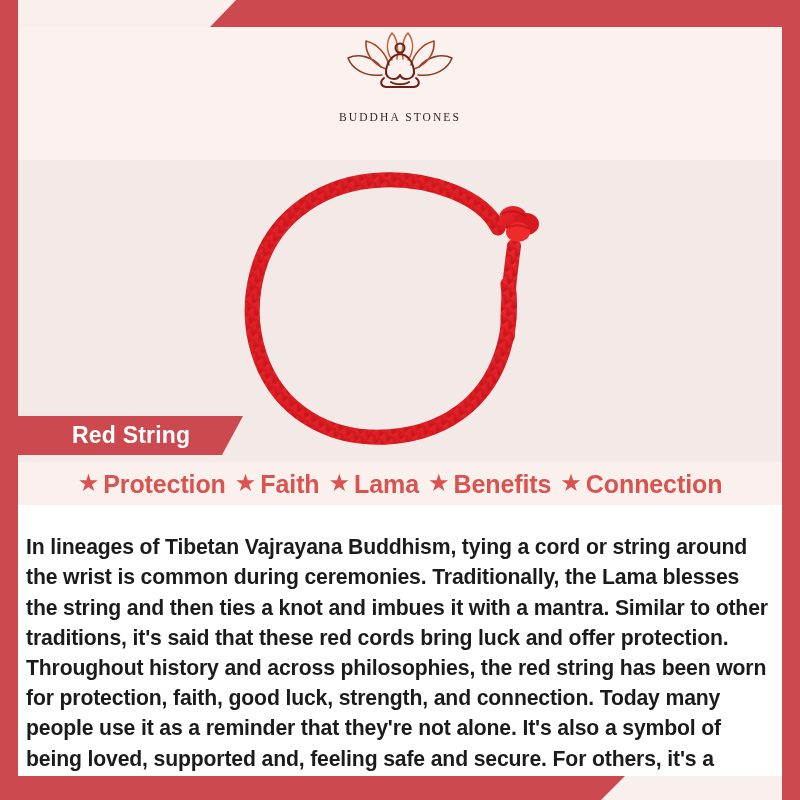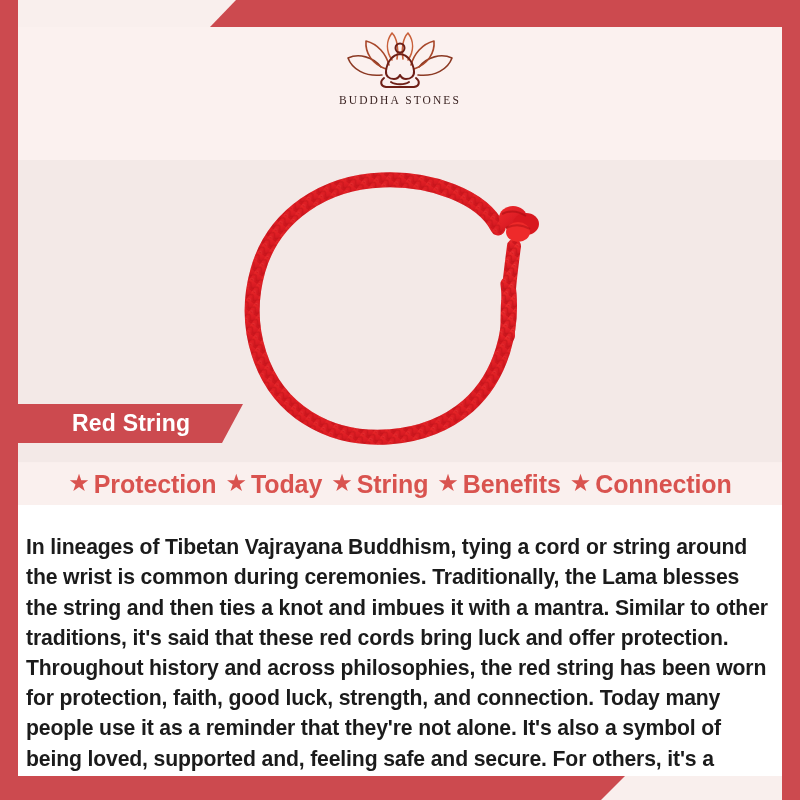--- a/index.html
+++ b/index.html
@@ -71,21 +71,21 @@
     flex-direction: column;
     align-items: center;
     padding-top: 2px;
   }
   .logo-mark { width: 132px; height: 64px; display: block; }
   .logo-text {
     font-family: "Liberation Serif", serif;
     font-size: 11.5px;
     letter-spacing: 2.1px;
     color: #3a2322;
-    margin-top: 1px;
+    margin-top: 18px;
     font-weight: 400;
   }
 
   
   .title-plate {
     position: absolute;
     left: 155px; top: 104px;
     width: 490px; height: 54px;
     background: #fdf5f3;
     display: flex;
@@ -113,21 +113,21 @@
   .photo-inner {
     position: absolute;
     left: 0; top: 0;
     width: 764px; height: 302px;
   }
   .bracelet-svg { position: absolute; left: 212px; top: 6px; }
 
   
   .banner {
     position: absolute;
-    left: 18px; top: 404px;
+    left: 18px; top: 416px;
     width: 225px; height: 39px;
     background: #cc4a4f;
     clip-path: polygon(0 0, 100% 0, calc(100% - 21px) 100%, 0 100%);
     display: flex;
     align-items: center;
     text-align: center;
   }
   .banner-label {
     font-family: "Liberation Sans Narrow", "Liberation Sans", sans-serif;
     font-weight: bold;
@@ -278,25 +278,25 @@
     <span class="banner-label">Red String</span>
   </div>
 
   <div class="benefits">
     <div class="benefit">
       <span class="star">★</span>
       <span class="benefit-label">Protection</span>
     </div>
     <div class="benefit">
       <span class="star">★</span>
-      <span class="benefit-label">Today</span>
-    </div>
-    <div class="benefit">
-      <span class="star">★</span>
-      <span class="benefit-label">String</span>
+      <span class="benefit-label">Faith</span>
+    </div>
+    <div class="benefit">
+      <span class="star">★</span>
+      <span class="benefit-label">Lama</span>
     </div>
     <div class="benefit">
       <span class="star">★</span>
       <span class="benefit-label">Benefits</span>
     </div>
     <div class="benefit">
       <span class="star">★</span>
       <span class="benefit-label">Connection</span>
     </div>
   </div>

